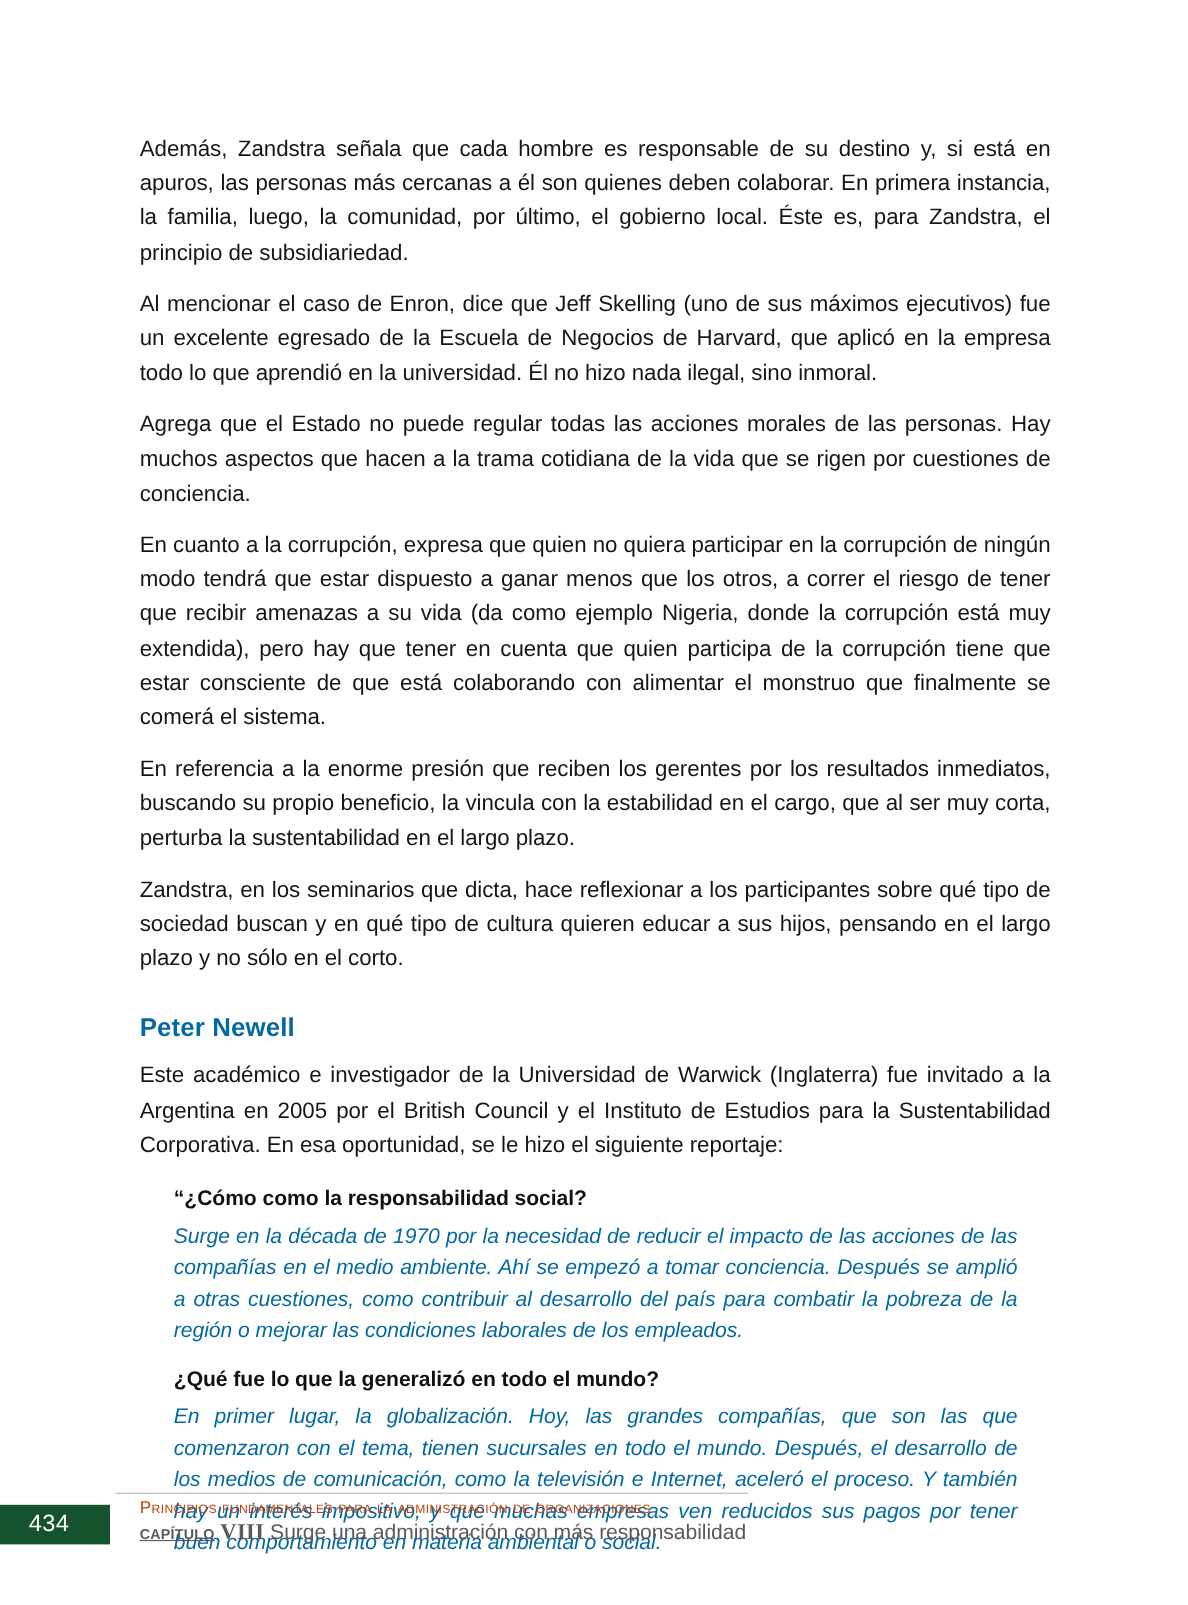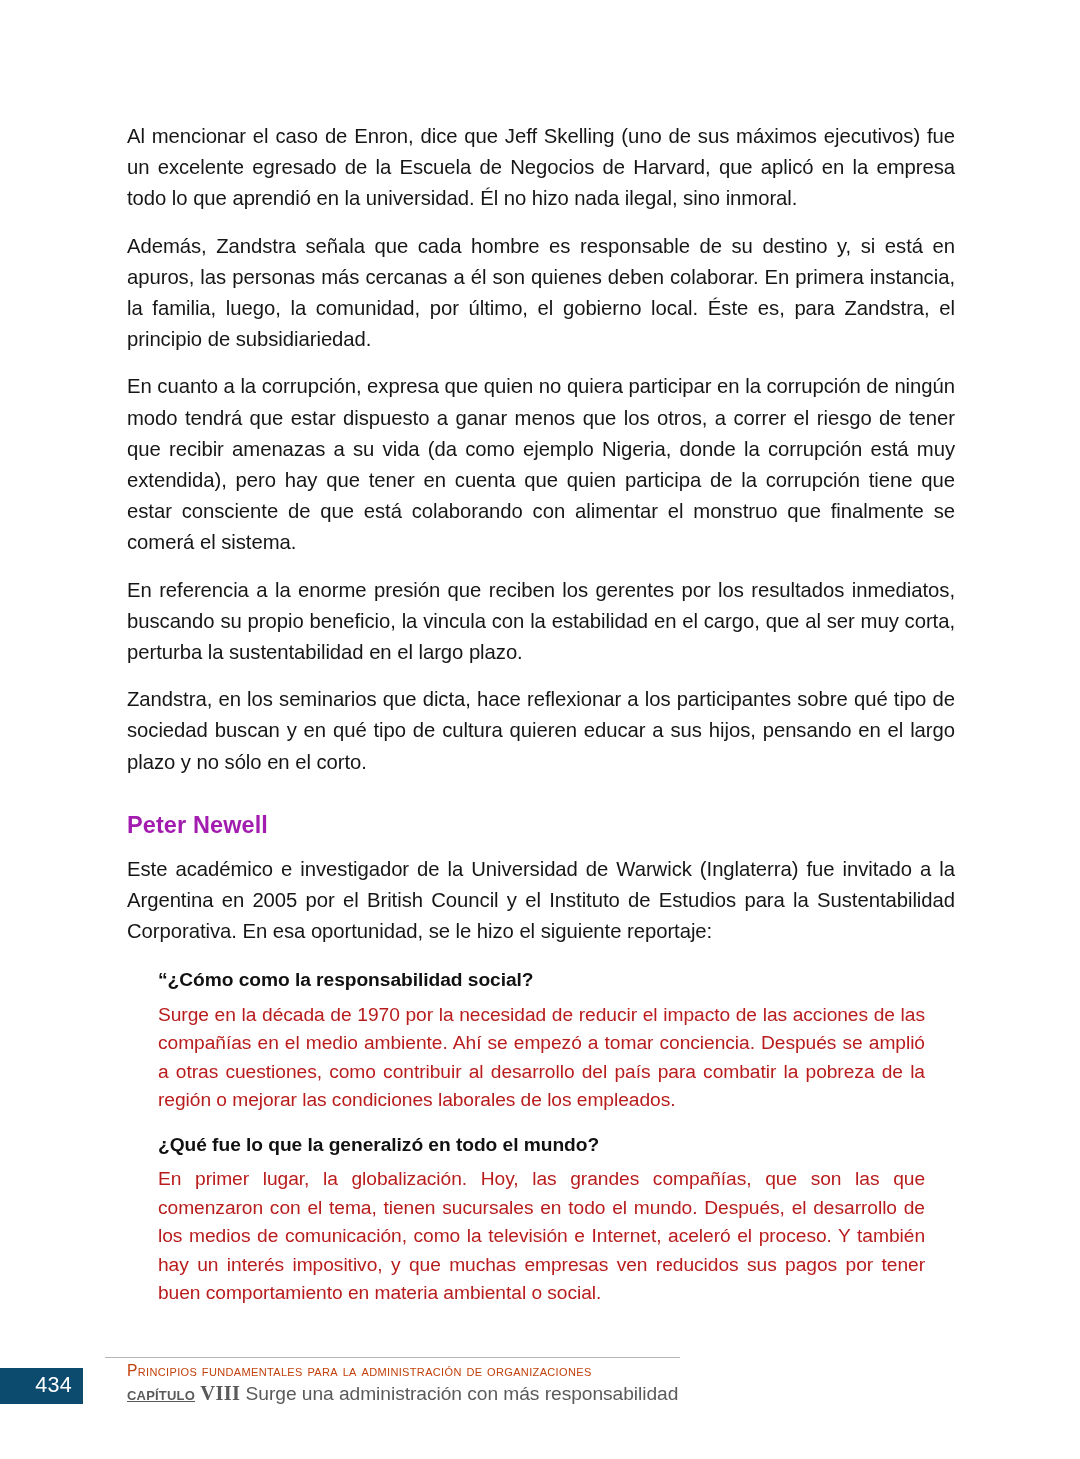--- a/index.html
+++ b/index.html
@@ -41,21 +41,21 @@
     letter-spacing: -0.05px;
   }
   p.body-par:last-child { margin-bottom: 0; }
 
   
   h2.section-title {
     margin: 33px 0 15px 0;
     font-size: 23.5px;
     line-height: 28px;
     font-weight: bold;
-    color: #a21caf;
+    color: #0369a1;
     letter-spacing: 0.1px;
   }
 
   
   .quote-block {
     margin-top: 19px;
     margin-left: 31px;
     width: 767px;
   }
   .q-heading {
@@ -64,22 +64,23 @@
     line-height: 28.5px;
     font-weight: bold;
     color: #111111;
     letter-spacing: -0.05px;
   }
   .q-answer {
     margin: 0 0 16px 0;
     font-size: 19.2px;
     line-height: 28.5px;
     text-align: justify;
-    color: #b91c1c;
+    color: #0369a1;
     letter-spacing: -0.05px;
+    font-style: italic;
   }
   .q-answer:last-child { margin-bottom: 0; }
 
   
   .footer {
     position: absolute;
     left: 0;
     top: 1357px;
     width: 1080px;
     height: 102px;
@@ -89,26 +90,26 @@
     left: 105px;
     top: 0;
     width: 575px;
     height: 1px;
     background: #b6b6b6;
   }
   .page-number-box {
     position: absolute;
     left: 0;
     top: 11px;
-    width: 83px;
+    width: 100px;
     height: 36px;
-    background: #0c4a6e;
+    background: #14532d;
     display: flex;
     align-items: center;
-    justify-content: flex-end;
+    justify-content: center;
     box-sizing: border-box;
     padding-right: 11px;
   }
   .page-number-box span {
     color: #ffffff;
     font-size: 21.5px;
     line-height: 1;
     letter-spacing: 0.3px;
   }
   .running-heads {
@@ -150,22 +151,23 @@
   }
   .running-chapter .ch-rest { }
 </style>
 </head>
 <body>
 
 <div class="page">
 
   <div class="content">
 
+    <p class="body-par">Además, Zandstra señala que cada hombre es responsable de su destino y, si está en apuros, las personas más cercanas a él son quienes deben colaborar. En primera instancia, la familia, luego, la comunidad, por último, el gobierno local. Éste es, para Zandstra, el principio de subsidiariedad.</p>
     <p class="body-par">Al mencionar el caso de Enron, dice que Jeff Skelling (uno de sus máximos ejecutivos) fue un excelente egresado de la Escuela de Negocios de Harvard, que aplicó en la empresa todo lo que aprendió en la universidad. Él no hizo nada ilegal, sino inmoral.</p>
-    <p class="body-par">Además, Zandstra señala que cada hombre es responsable de su destino y, si está en apuros, las personas más cercanas a él son quienes deben colaborar. En primera instancia, la familia, luego, la comunidad, por último, el gobierno local. Éste es, para Zandstra, el principio de subsidiariedad.</p>
+    <p class="body-par">Agrega que el Estado no puede regular todas las acciones morales de las personas. Hay muchos aspectos que hacen a la trama cotidiana de la vida que se rigen por cuestiones de conciencia.</p>
     <p class="body-par">En cuanto a la corrupción, expresa que quien no quiera participar en la corrupción de ningún modo tendrá que estar dispuesto a ganar menos que los otros, a correr el riesgo de tener que recibir amenazas a su vida (da como ejemplo Nigeria, donde la corrupción está muy extendida), pero hay que tener en cuenta que quien participa de la corrupción tiene que estar consciente de que está colaborando con alimentar el monstruo que finalmente se comerá el sistema.</p>
     <p class="body-par">En referencia a la enorme presión que reciben los gerentes por los resultados inmediatos, buscando su propio beneficio, la vincula con la estabilidad en el cargo, que al ser muy corta, perturba la sustentabilidad en el largo plazo.</p>
     <p class="body-par">Zandstra, en los seminarios que dicta, hace reflexionar a los participantes sobre qué tipo de sociedad buscan y en qué tipo de cultura quieren educar a sus hijos, pensando en el largo plazo y no sólo en el corto.</p>
 
     <h2 class="section-title">Peter Newell</h2>
 
     <p class="body-par">Este académico e investigador de la Universidad de Warwick (Inglaterra) fue invitado a la Argentina en 2005 por el British Council y el Instituto de Estudios para la Sustentabilidad Corporativa. En esa oportunidad, se le hizo el siguiente reportaje:</p>
 
     <div class="quote-block">
       <p class="q-heading">“¿Cómo como la responsabilidad social?</p>

